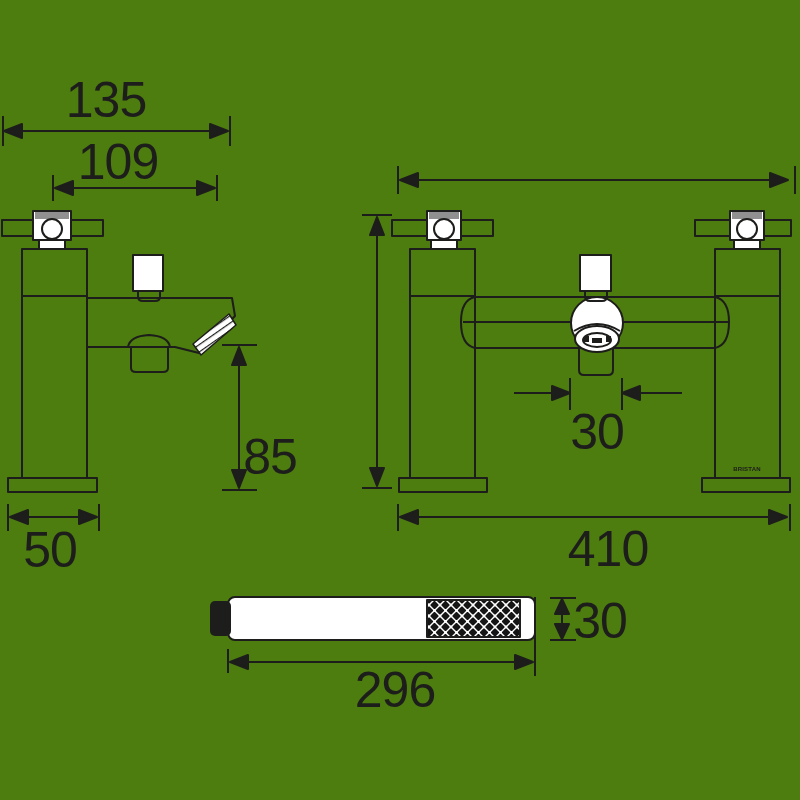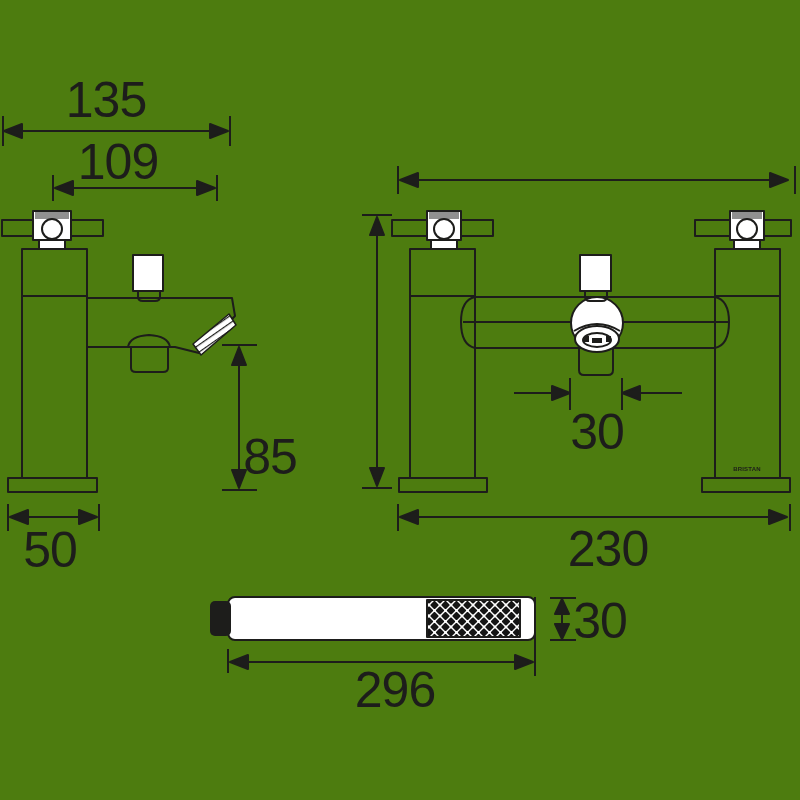--- a/index.html
+++ b/index.html
@@ -221,21 +221,21 @@
   <div class="dim-label" style="left:48px;top:137px;width:140px;">109</div>
 
   <div class="dim-label" style="left:220px;top:397px;width:100px;margin-top:35px;">85</div>
 
   <div class="dim-label" style="left:0px;top:525px;width:100px;">50</div>
 
 
 
   <div class="dim-label" style="left:547px;top:407px;width:100px;">30</div>
 
-  <div class="dim-label" style="left:538px;top:524px;width:140px;">230</div>
+  <div class="dim-label" style="left:538px;top:524px;width:140px;">410</div>
 
   <div class="dim-label" style="left:550px;top:596px;width:100px;">30</div>
 
   <div class="dim-label" style="left:325px;top:665px;width:140px;">296</div>
 
   <div class="brand-label">BRISTAN</div>
 
 </div>
 
 </body></html>

